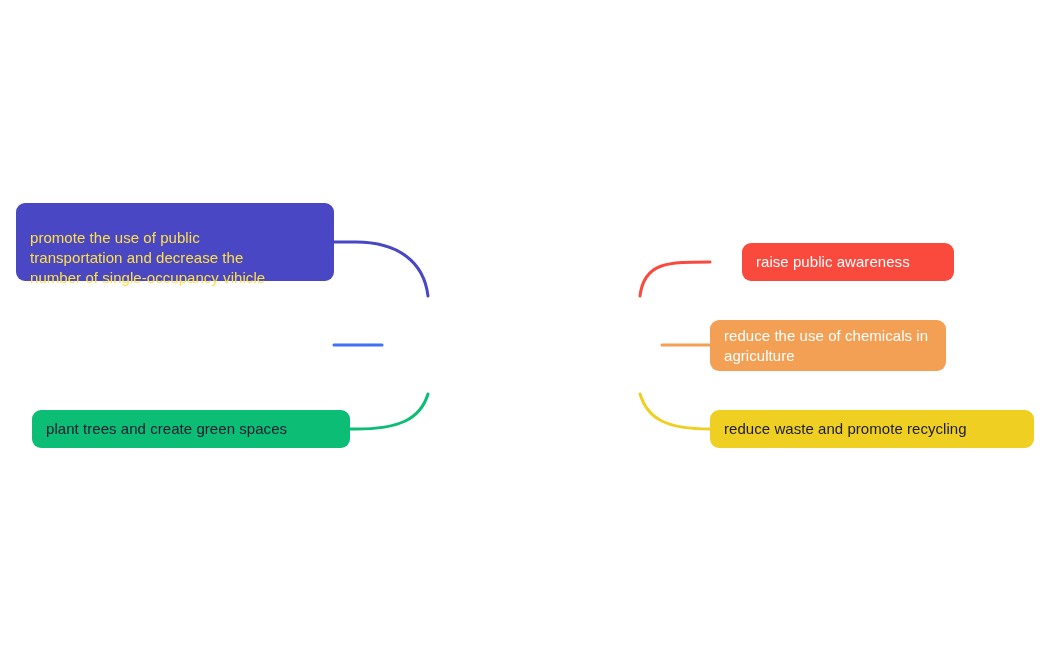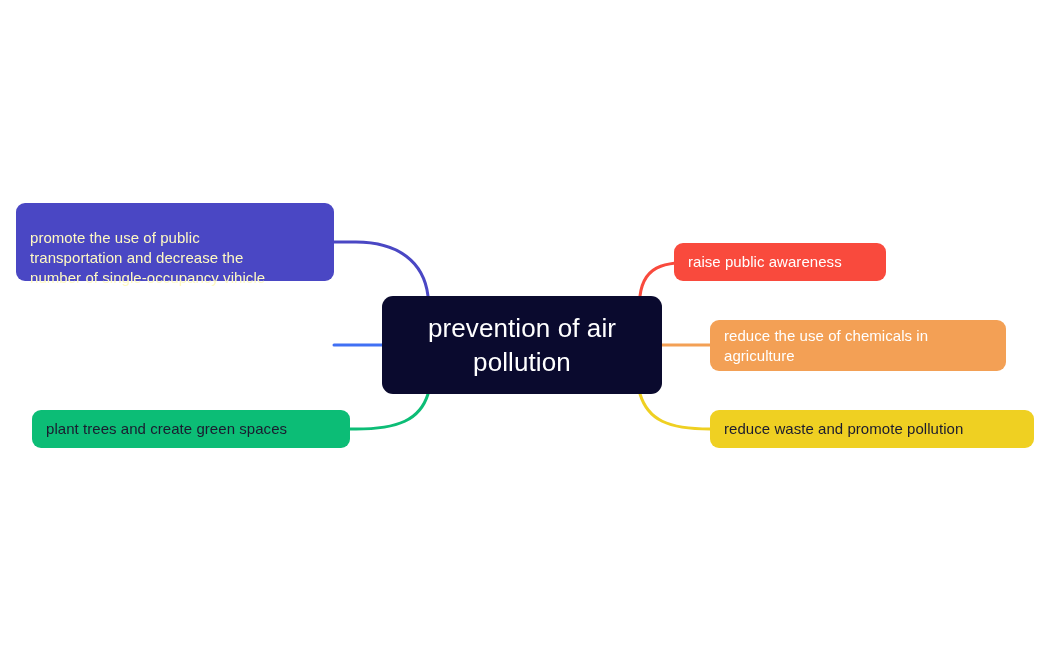--- a/index.html
+++ b/index.html
@@ -80,21 +80,21 @@
   }
 
   
   #node-transport {
     left: 16px;
     top: 203px;
     width: 318px;
     height: 78px;
     background: #4a47c4;
   }
-  #node-transport .node-label { color: #fef9c3; margin-top: 32px; }
+  #node-transport .node-label { color: #fde047; margin-top: 32px; }
 
   #node-renewable {
     left: 84px;
     top: 320px;
     width: 250px;
     height: 51px;
     background: #4070f4;
   }
   #node-renewable .node-label { color: #ffffff; }
 
@@ -103,32 +103,32 @@
     top: 410px;
     width: 318px;
     height: 38px;
     background: #0cbd76;
     margin-left: 16px;
   }
   #node-trees .node-label { color: #1b1b2f; }
 
   
   #node-awareness {
-    left: 674px;
+    left: 742px;
     top: 243px;
     width: 212px;
     height: 38px;
     background: #f94a3d;
   }
   #node-awareness .node-label { color: #ffffff; }
 
   #node-chemicals {
     left: 710px;
     top: 320px;
-    width: 296px;
+    width: 236px;
     height: 51px;
     background: #f3a055;
     justify-content: center;
   }
   #node-chemicals .node-label { color: #ffffff; }
 
   #node-waste {
     left: 710px;
     top: 410px;
     width: 324px;
@@ -150,24 +150,20 @@
 
     <path d="M 334 429 L 356 429 C 398 429 420 420 428 394" fill="none" stroke="#0cbd76" stroke-width="3" stroke-linecap="round"></path>
 
     <path d="M 640 296 C 644 262 668 262 710 262" fill="none" stroke="#f94a3d" stroke-width="3" stroke-linecap="round"></path>
 
     <path d="M 662 345 L 710 345" fill="none" stroke="#f3a055" stroke-width="3" stroke-linecap="round"></path>
 
     <path d="M 640 394 C 648 420 668 429 710 429" fill="none" stroke="#efd022" stroke-width="3" stroke-linecap="round"></path>
   </svg>
 
-  <div class="node" id="node-root">
-    <span class="node-label">prevention of air
-pollution</span>
-  </div>
 
   <div class="node branch" id="node-transport">
     <span class="node-label">promote the use of public
 transportation and decrease the
 number of single-occupancy vihicle</span>
   </div>
 
 
   <div class="node branch" id="node-trees">
     <span class="node-label">plant trees and create green spaces</span>
@@ -176,16 +172,16 @@
   <div class="node branch" id="node-awareness">
     <span class="node-label">raise public awareness</span>
   </div>
 
   <div class="node branch" id="node-chemicals">
     <span class="node-label">reduce the use of chemicals in
 agriculture</span>
   </div>
 
   <div class="node branch" id="node-waste">
-    <span class="node-label">reduce waste and promote pollution</span>
+    <span class="node-label">reduce waste and promote recycling</span>
   </div>
 
 </div>
 
 </body></html>

